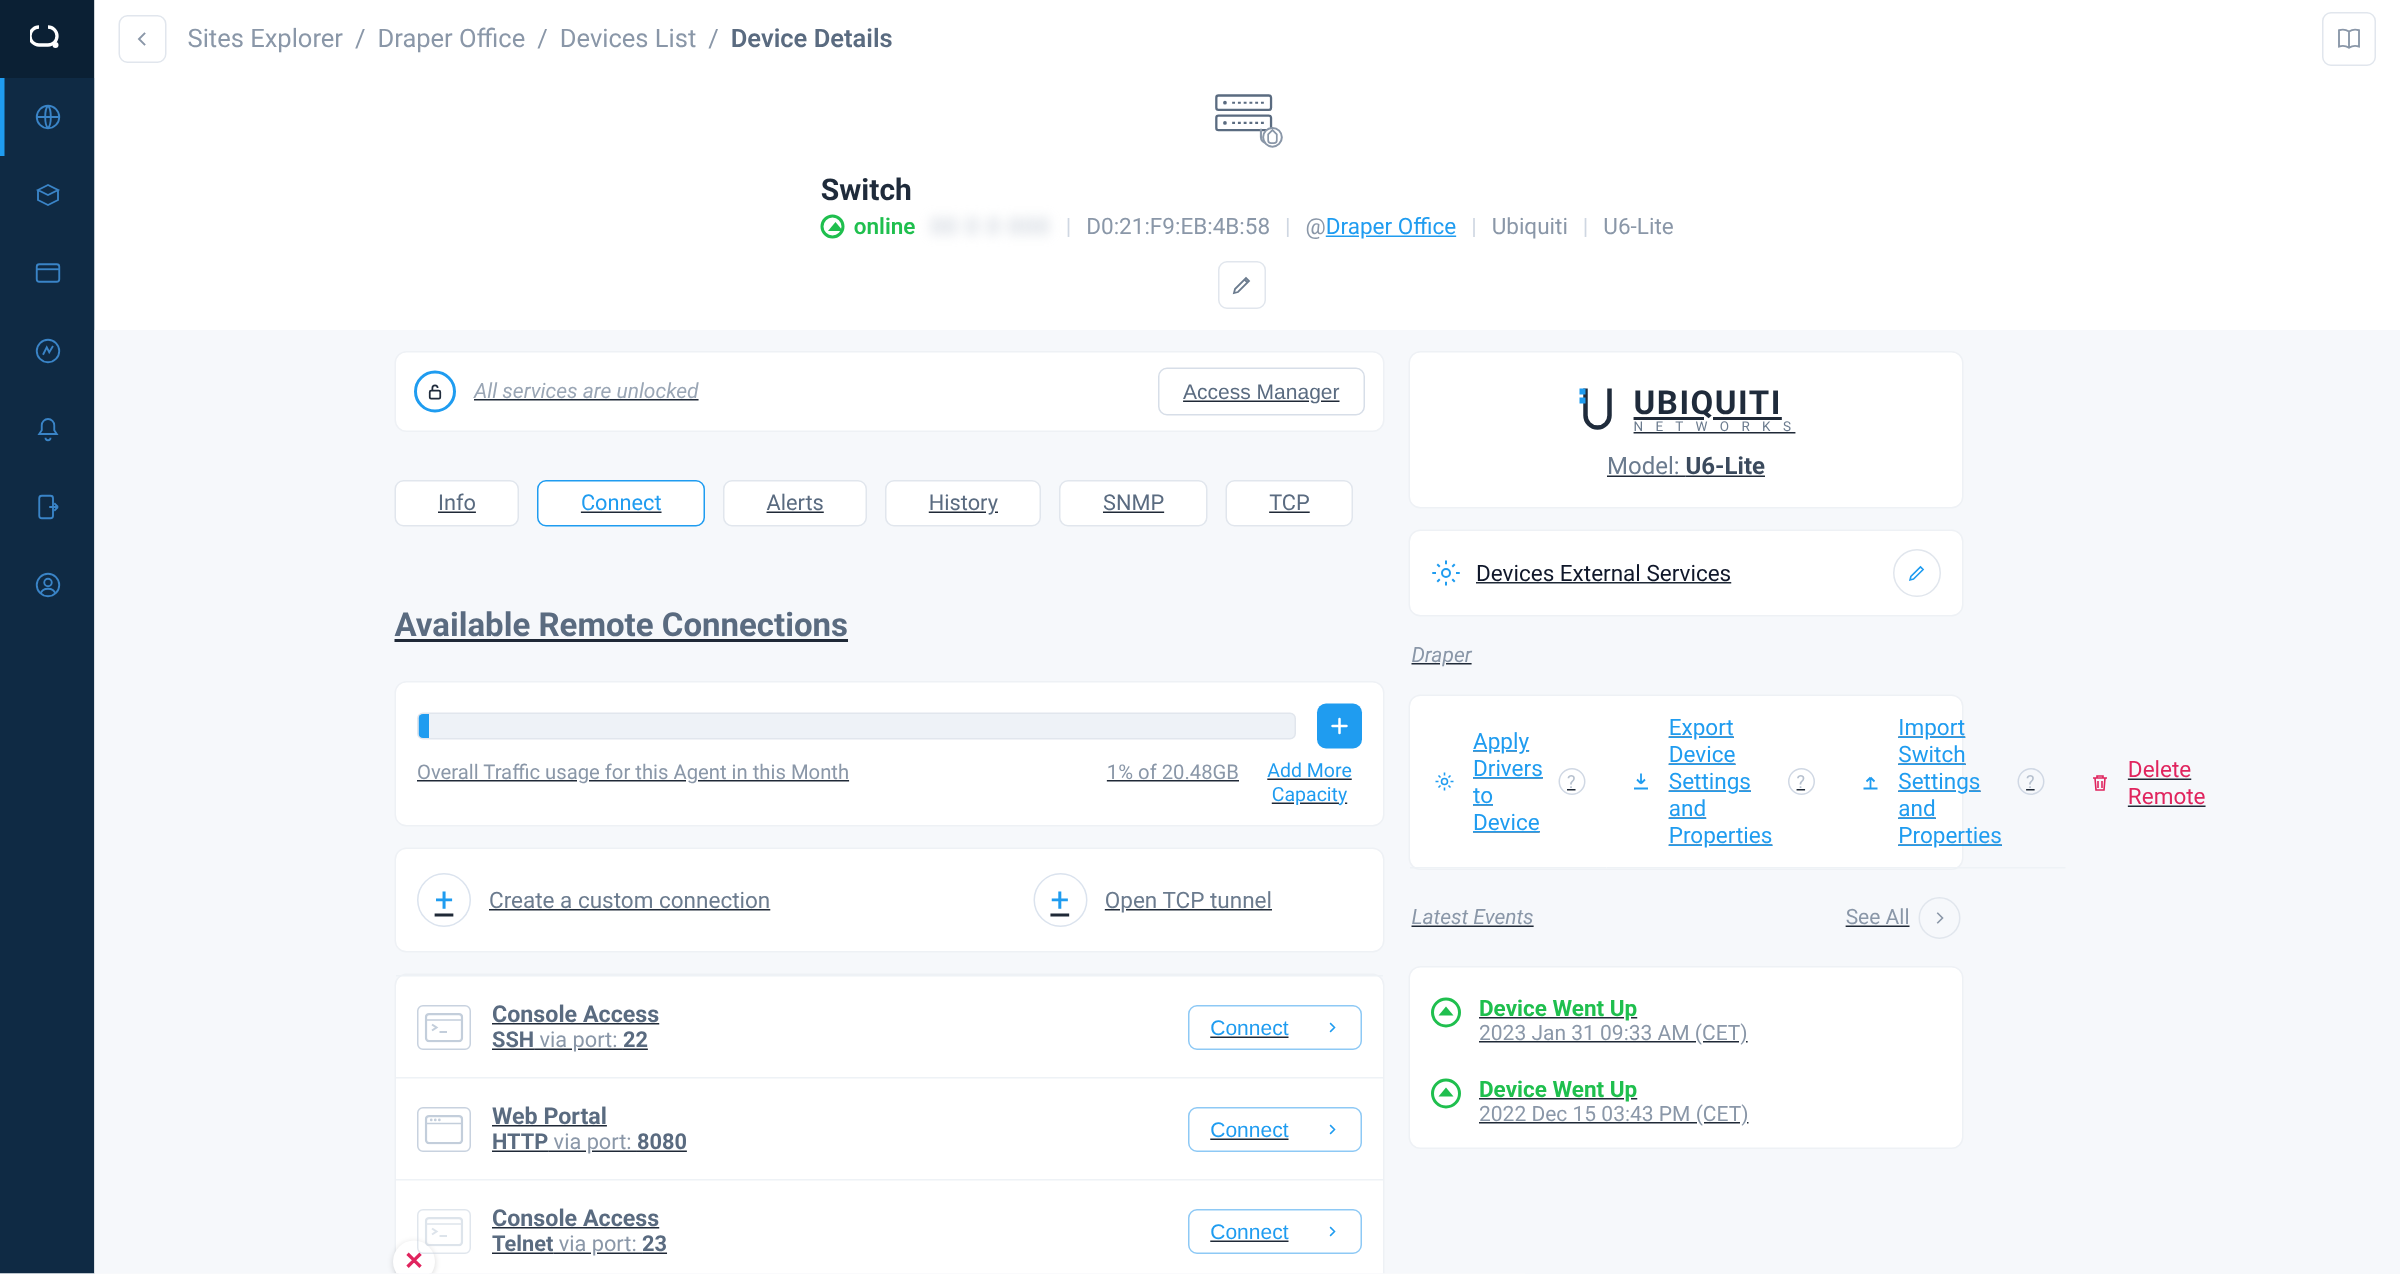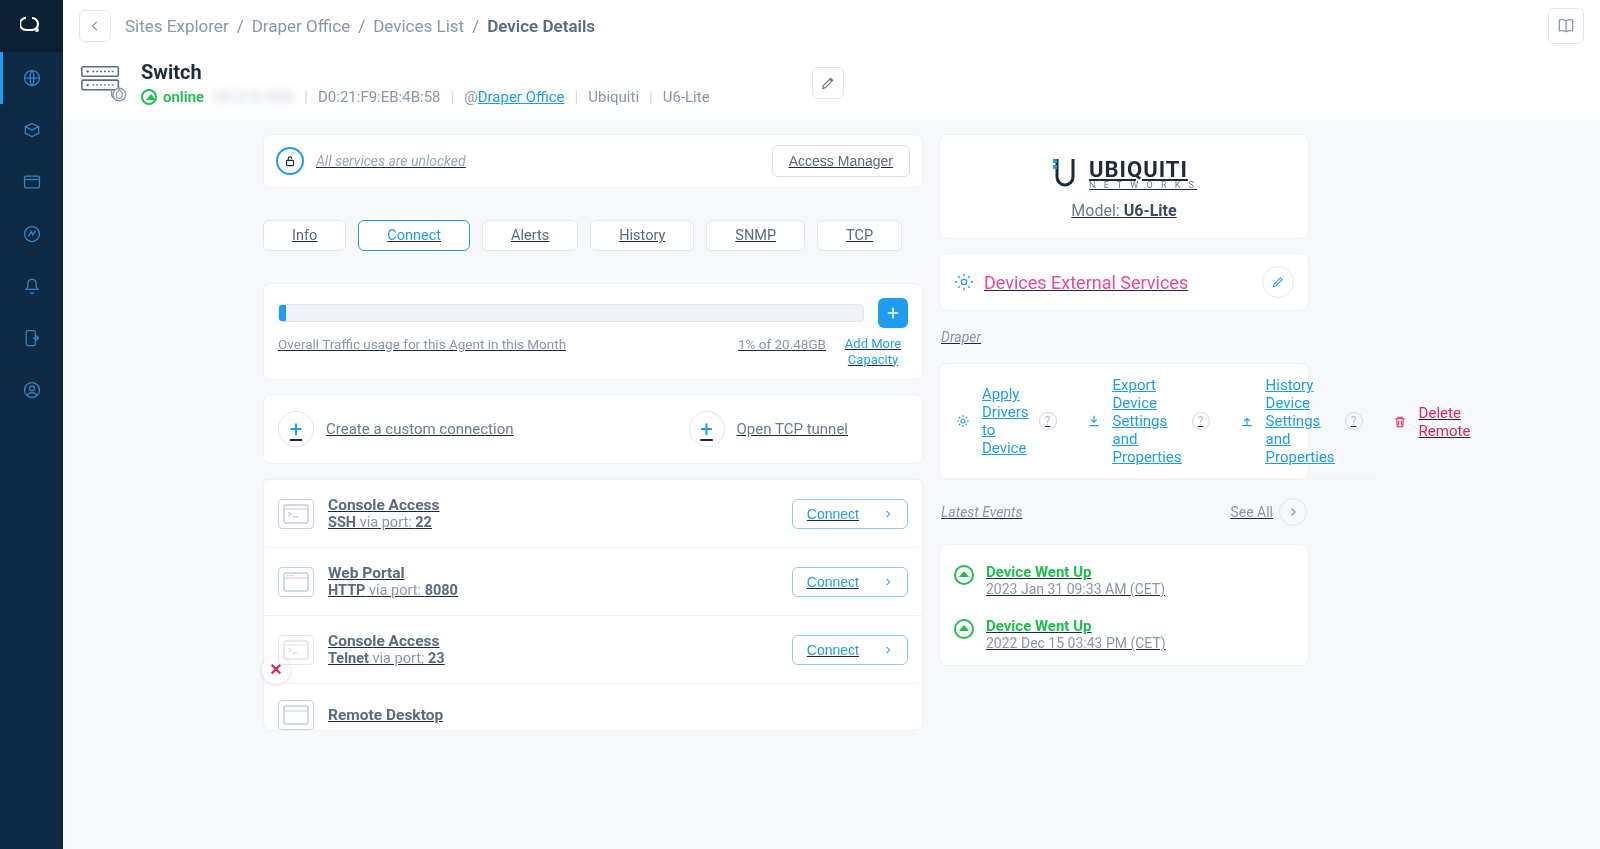--- a/index.html
+++ b/index.html
@@ -21,21 +21,21 @@
 .topbar { display:flex; align-items:center; height:52px; padding: 0 16px; background:#fff; }
 .back-btn { width:32px; height:32px; border:1px solid #e1e6ed; border-radius:6px; display:flex; align-items:center; justify-content:center; margin-right:14px; color:#8a97a8; cursor:pointer;}
 .breadcrumb { font-size:17px; color:#8a97a8; display:flex; gap:8px; align-items:center; }
 .breadcrumb .sep { color:#8a97a8; }
 .breadcrumb .crumb {  }
 .breadcrumb .crumb.active { color:#5a6b80; font-weight:600; }
 .topbar .spacer { flex:1; }
 .help-btn { width:36px; height:36px; border:1px solid #e1e6ed; border-radius:6px; display:flex; align-items:center; justify-content:center; color:#8a97a8; cursor:pointer; }
 
 
-.header { display:flex; align-items:center; padding: 8px 16px 14px 16px; gap:14px; }
+.header { display:flex; align-items:center; padding: 8px 16px 14px 16px; gap:14px;flex-direction:column; }
 .device-icon { width:48px; height:40px; display:flex; align-items:center; justify-content:center; color:#5a6b80; }
 .header-info { display:flex; flex-direction:column; gap:4px; }
 .device-title { font-size:20px; font-weight:700; color:#1f2b3b; }
 .meta-line { display:flex; align-items:center; gap:10px; font-size:15px; color:#8a97a8; }
 .status-pill { display:flex; align-items:center; gap:6px; color:#1fbf4e; font-weight:600;justify-content:space-between; }
 .status-dot { width:16px; height:16px; border:2px solid #1fbf4e; border-radius:50%; position:relative; }
 .status-dot::after { content:""; position:absolute; left:3px; top:4px; border-left:5px solid transparent; border-right:5px solid transparent; border-bottom:6px solid #1fbf4e; transform: translateY(-1px); }
 .blur { filter: blur(4px); color:#b8c1cd;  letter-spacing:1px; }
 .meta-sep { color:#cfd7e2; }
 .link { color:#1f9cf0; text-decoration:underline; cursor:pointer;}
@@ -89,21 +89,21 @@
 .badge-x { position:absolute; left:2px; top:50%; transform:translate(-4px,6px); width:28px; height:28px; border-radius:50%; background:#fff; box-shadow:0 1px 4px rgba(0,0,0,.15); display:flex; align-items:center; justify-content:center; color:#e0245e; font-weight:700;}
 
 
 .vendor-card { display:flex; flex-direction:column; align-items:center; padding:22px 10px 18px; gap:10px;}
 .vendor-logo { display:flex; align-items:center; gap:10px; }
 .model-line { font-size:16px; color:#6b7b8e;}
 .model-line b { color:#3b4a5d; }
 
 .ext-card { display:flex; align-items:center; padding:12px 14px; gap:10px; }
 .ext-card .gear { color:#1f9cf0; }
-.ext-card .label { color:#ec4899; font-size:18px; flex:1; }
+.ext-card .label { color:#0f172a; font-size:15px; flex:1; }
 .round-edit { width:32px; height:32px; border:1px solid #e1e6ed; border-radius:50%; display:flex; align-items:center; justify-content:center; color:#1f9cf0; cursor:pointer;}
 
 .right-section-label { font-style:italic; color:#8a97a8; font-size:14px; padding: 4px 2px; display:flex; align-items:center;}
 .right-section-label .spacer { flex:1;}
 .right-section-label .seeall { font-style:normal; color:#8a97a8; margin-right:6px; cursor:pointer;}
 .round-chev { width:28px; height:28px; border:1px solid #e1e6ed; border-radius:50%; display:flex; align-items:center; justify-content:center; color:#8a97a8; cursor:pointer;}
 
 .action-list { display:flex; }
 .action-li { display:flex; align-items:center; padding:12px 14px; border-bottom:1px solid #eef2f6; gap:10px; font-size:15px;}
 .action-li .icn { width:18px; display:flex; justify-content:center; color:#1f9cf0;}
@@ -262,20 +262,21 @@
 
         <div class="tabs">
           <div class="tab">Info</div>
           <div class="tab active">Connect</div>
           <div class="tab">Alerts</div>
           <div class="tab">History</div>
           <div class="tab">SNMP</div>
           <div class="tab">TCP</div>
         </div>
 
+        <div class="section-title">Available Remote Connections</div>
 
         <div class="card usage-card">
           <div class="usage-row">
             <div class="usage-bar-wrap">
               <div class="usage-bar">
                   <div class="fill"></div>
                 </div>
             </div>
             <div class="plus-sq">
               <svg width="16" height="16" viewBox="0 0 24 24">
@@ -431,21 +432,21 @@
               </span>
             <a>Export Device Settings and Properties</a>
             <span class="q">?</span>
           </div>
           <div class="action-li">
             <span class="icn">
                 <svg width="16" height="16" viewBox="0 0 24 24">
                   <path d="M12 18V8m0 0l-4 4m4-4l4 4M5 19h14" fill="none" stroke="currentColor" stroke-width="1.8"></path>
                 </svg>
               </span>
-            <a>History Device Settings and Properties</a>
+            <a>Import Switch Settings and Properties</a>
             <span class="q">?</span>
           </div>
           <div class="action-li delete">
             <span class="icn">
                 <svg width="16" height="16" viewBox="0 0 24 24">
                   <path d="M5 7h14M9 7V5h6v2M7 7l1 12h8l1-12M10 10v7M14 10v7" fill="none" stroke="currentColor" stroke-width="1.6"></path>
                 </svg>
               </span>
             <a>Delete Remote</a>
           </div>

